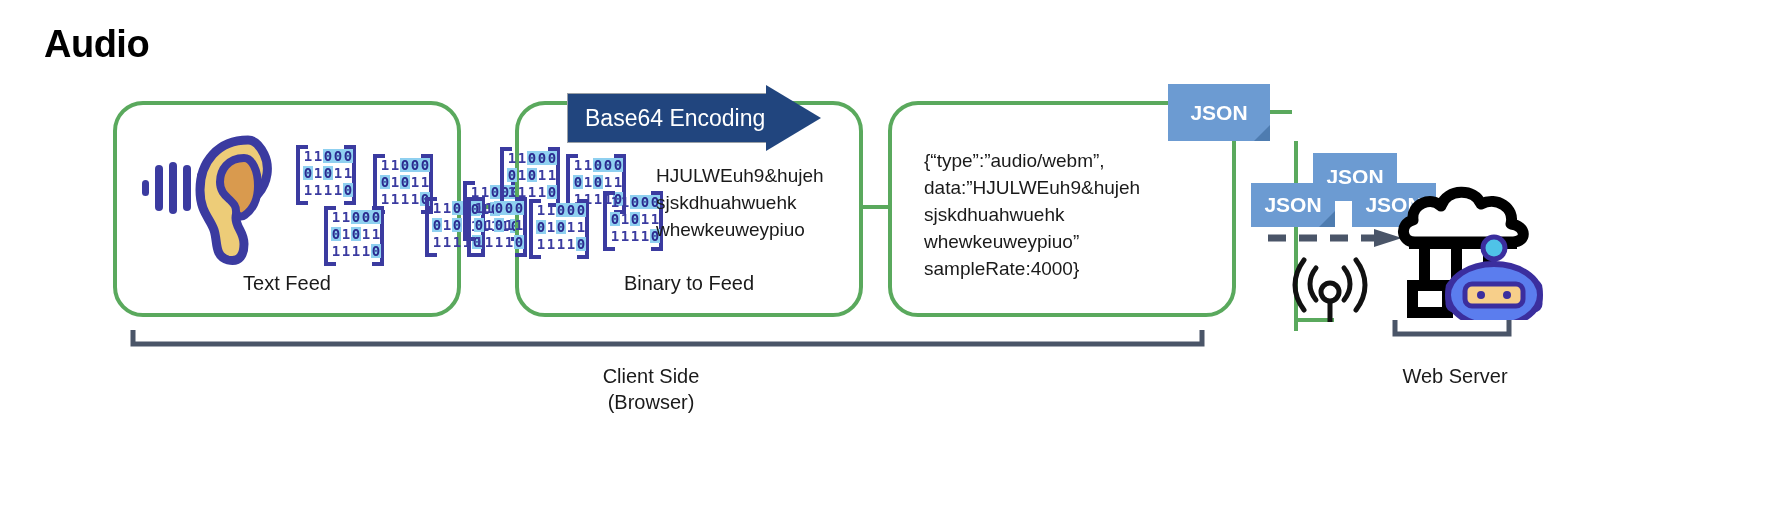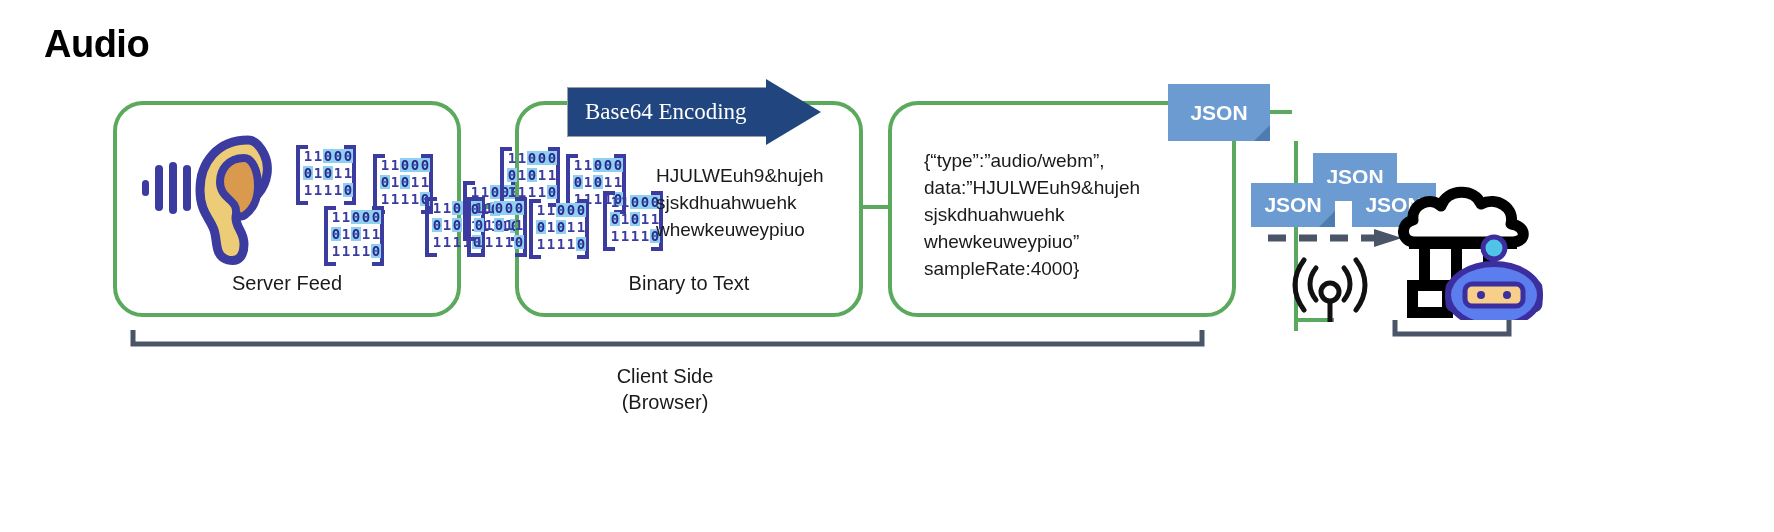--- a/index.html
+++ b/index.html
@@ -28,21 +28,21 @@
   
   .bin-matrix{position:absolute;color:#3b3ba0;}
   .bin-matrix svg{display:block;}
   .bin-rows{position:absolute;left:8px;top:5px;line-height:1.0;}
   .bin-row{font-family:"DejaVu Sans Mono", monospace;font-size:14px;font-weight:700;
            letter-spacing:0px;white-space:nowrap;height:17px;}
   .bitbox{display:inline-block;width:10px;text-align:center;}
   .bitfill{background:#8fd0f0;color:#2b2b8f;}
 
   
-  #base64-arrow{position:absolute;left:567px;top:79px;width:254px;height:66px;font-family:Liberation Serif, serif;}
+  #base64-arrow{position:absolute;left:567px;top:85px;width:254px;height:66px;}
   #base64-arrow .arrow-body{position:absolute;left:0;top:8px;width:200px;height:50px;
       background:#21457e;border:1px solid #9aa0a6;box-sizing:border-box;}
   #base64-arrow .arrow-head{position:absolute;left:199px;top:0;width:0;height:0;
       border-top:33px solid transparent;border-bottom:33px solid transparent;
       border-left:55px solid #21457e;}
   #base64-label{position:absolute;left:18px;top:20px;font-size:23px;color:#ffffff;
       white-space:nowrap;}
 
   
   .mono-text{position:absolute;font-size:19px;line-height:1.42;color:#1a1a1a;
@@ -72,38 +72,38 @@
   
   #server-icon{position:absolute;left:1393px;top:180px;width:160px;height:140px;}
 
   
   .bracket{position:absolute;}
   #bracket-client{left:130px;top:330px;width:1075px;height:17px;}
   #bracket-server{left:1392px;top:320px;width:120px;height:17px;}
 
   .bracket-label{position:absolute;text-align:center;font-size:20px;line-height:1.3;
                  color:#1a1a1a;white-space:pre-line;}
-  #label-client{left:505px;top:363px;width:320px;}
+  #label-client{left:491px;top:363px;width:320px;}
   #label-server{left:1330px;top:363px;width:250px;}
 </style>
 </head>
 <body>
 
 <div id="stage">
 
   <div id="title">Audio</div>
 
   <div class="connector" style="left:459px;top:205px;width:60px;height:4px;"></div>
 
   <div class="connector" style="left:861px;top:205px;width:30px;height:4px;"></div>
 
   <div class="connector" style="left:1232px;top:110px;width:60px;height:4px;"></div>
 
   <div class="panel" id="panel-audio">
-    <div class="panel-label">Server Feed</div>
+    <div class="panel-label">Text Feed</div>
   </div>
 
   <div id="ear-icon">
     <svg viewBox="0 0 150 135" width="150" height="135">
 
       <g fill="#3b3ba0">
         <rect x="2" y="48" width="7" height="16" rx="3.5"></rect>
         <rect x="15" y="33" width="8" height="46" rx="4"></rect>
         <rect x="29" y="30" width="8" height="52" rx="4"></rect>
         <rect x="43" y="33" width="8" height="46" rx="4"></rect>
@@ -176,21 +176,21 @@
       <path d="M49 3 H59 V59 H49" fill="none" stroke="#3b3ba0" stroke-width="4"></path>
     </svg>
     <div class="bin-rows">
       <div class="bin-row"><span class="bitbox">1</span><span class="bitbox">1</span><span class="bitbox bitfill">0</span><span class="bitbox bitfill">0</span><span class="bitbox bitfill">0</span></div>
       <div class="bin-row"><span class="bitbox bitfill">0</span><span class="bitbox">1</span><span class="bitbox bitfill">0</span><span class="bitbox">1</span><span class="bitbox">1</span></div>
       <div class="bin-row"><span class="bitbox">1</span><span class="bitbox">1</span><span class="bitbox">1</span><span class="bitbox">1</span><span class="bitbox bitfill">0</span></div>
     </div>
   </div>
 
   <div class="panel" id="panel-binary">
-    <div class="panel-label">Binary to Text</div>
+    <div class="panel-label">Binary to Feed</div>
   </div>
 
   <div class="bin-matrix" style="left:499px;top:146px;">
     <svg width="62" height="62" viewBox="0 0 62 62">
       <path d="M13 3 H3 V59 H13" fill="none" stroke="#3b3ba0" stroke-width="4"></path>
       <path d="M49 3 H59 V59 H49" fill="none" stroke="#3b3ba0" stroke-width="4"></path>
     </svg>
     <div class="bin-rows">
       <div class="bin-row"><span class="bitbox">1</span><span class="bitbox">1</span><span class="bitbox bitfill">0</span><span class="bitbox bitfill">0</span><span class="bitbox bitfill">0</span></div>
       <div class="bin-row"><span class="bitbox bitfill">0</span><span class="bitbox">1</span><span class="bitbox bitfill">0</span><span class="bitbox">1</span><span class="bitbox">1</span></div>
@@ -345,14 +345,15 @@
     </svg>
   </div>
   <div class="bracket-label" id="label-client">Client Side
 (Browser)</div>
 
   <div class="bracket" id="bracket-server">
     <svg viewBox="0 0 120 17" width="120" height="17" preserveAspectRatio="none">
       <path d="M3 0 V14 H117 V0" fill="none" stroke="#4a5568" stroke-width="5"></path>
     </svg>
   </div>
+  <div class="bracket-label" id="label-server">Web Server</div>
 
 </div>
 
 </body></html>

